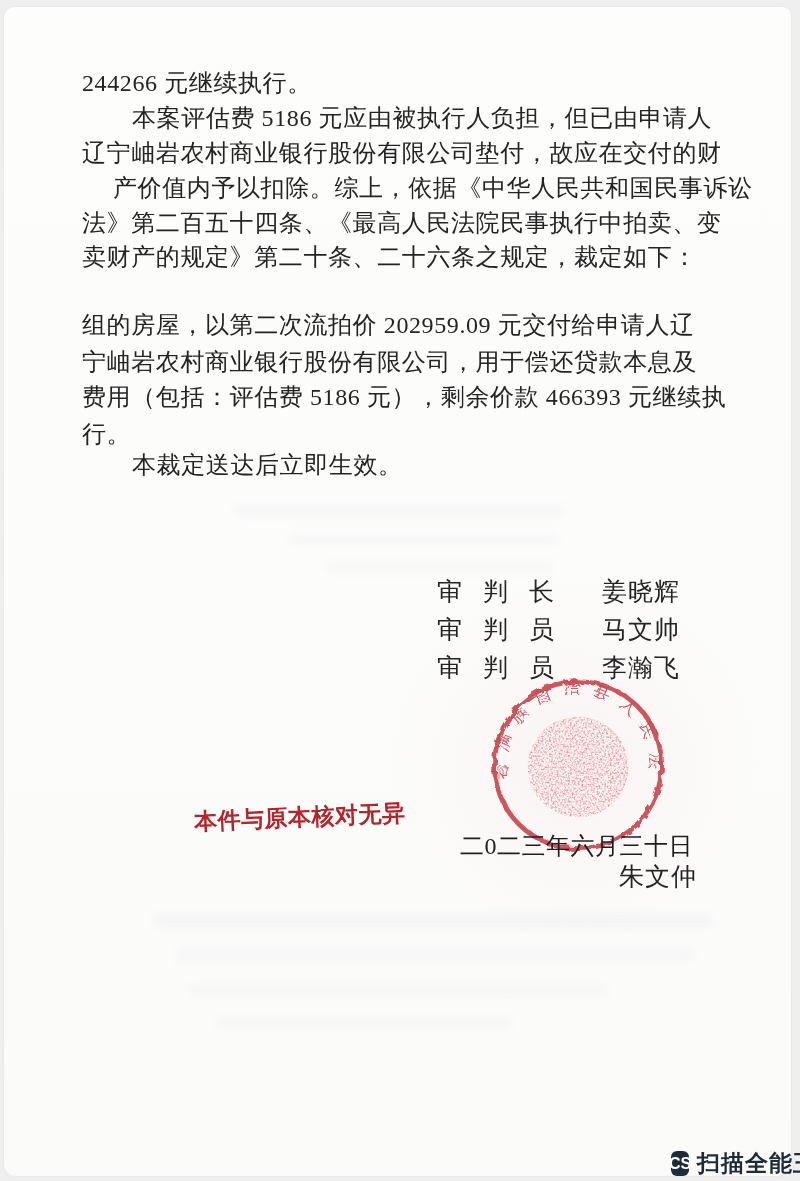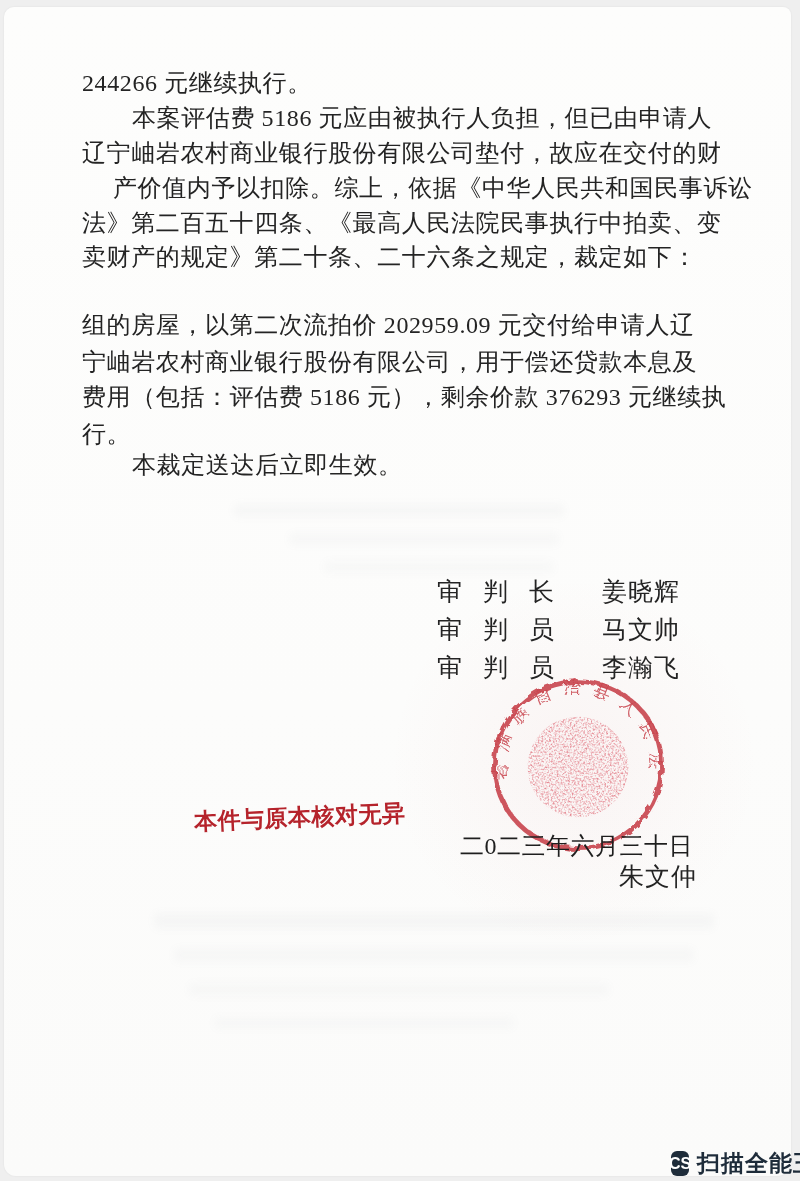--- a/index.html
+++ b/index.html
@@ -99,21 +99,21 @@
 <div class="page">
 
   <div class="body-line bl0">244266 元继续执行。</div>
   <div class="body-line bl1">本案评估费 5186 元应由被执行人负担，但已由申请人</div>
   <div class="body-line bl2">辽宁岫岩农村商业银行股份有限公司垫付，故应在交付的财</div>
   <div class="body-line bl3">产价值内予以扣除。综上，依据《中华人民共和国民事诉讼</div>
   <div class="body-line bl5">卖财产的规定》第二十条、二十六条之规定，裁定如下：</div>
   <div class="body-line bl4">法》第二百五十四条、《最高人民法院民事执行中拍卖、变</div>
   <div class="body-line bl7">组的房屋，以第二次流拍价 202959.09 元交付给申请人辽</div>
   <div class="body-line bl8">宁岫岩农村商业银行股份有限公司，用于偿还贷款本息及</div>
-  <div class="body-line bl9">费用（包括：评估费 5186 元），剩余价款 376293 元继续执</div>
+  <div class="body-line bl9">费用（包括：评估费 5186 元），剩余价款 466393 元继续执</div>
   <div class="body-line bl10">行。</div>
   <div class="body-line bl11">本裁定送达后立即生效。</div>
 
   <div class="ghost g1"></div>
   <div class="ghost g2"></div>
   <div class="ghost g3"></div>
   <div class="ghost g4"></div>
   <div class="ghost g5"></div>
   <div class="ghost g6"></div>
   <div class="ghost g7"></div>

